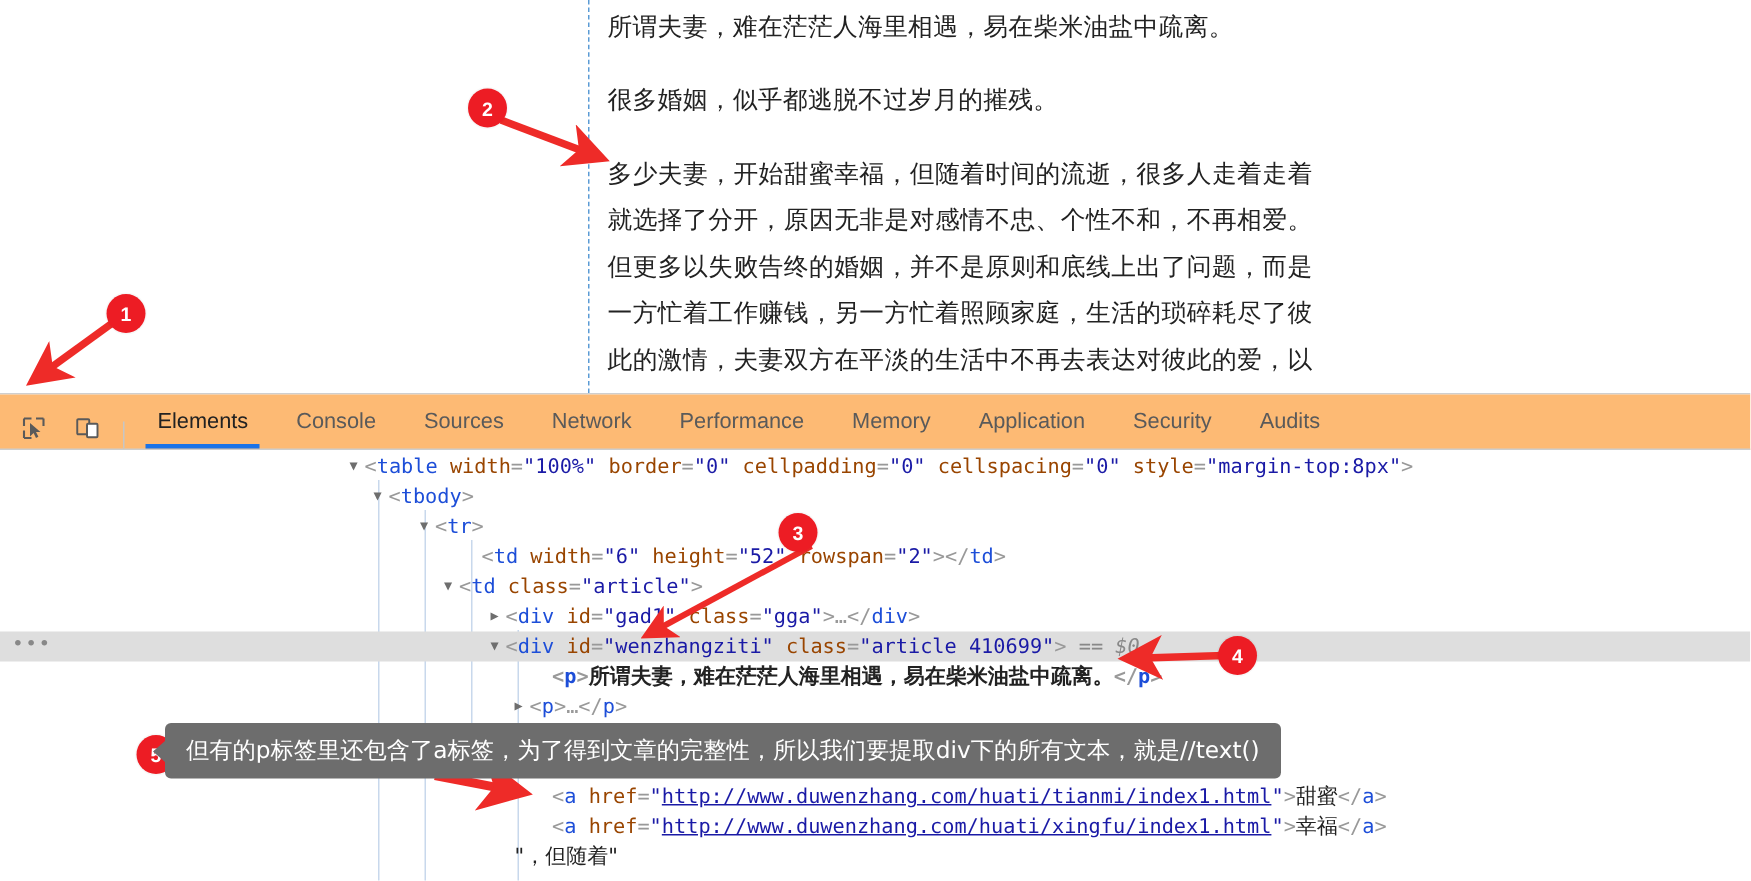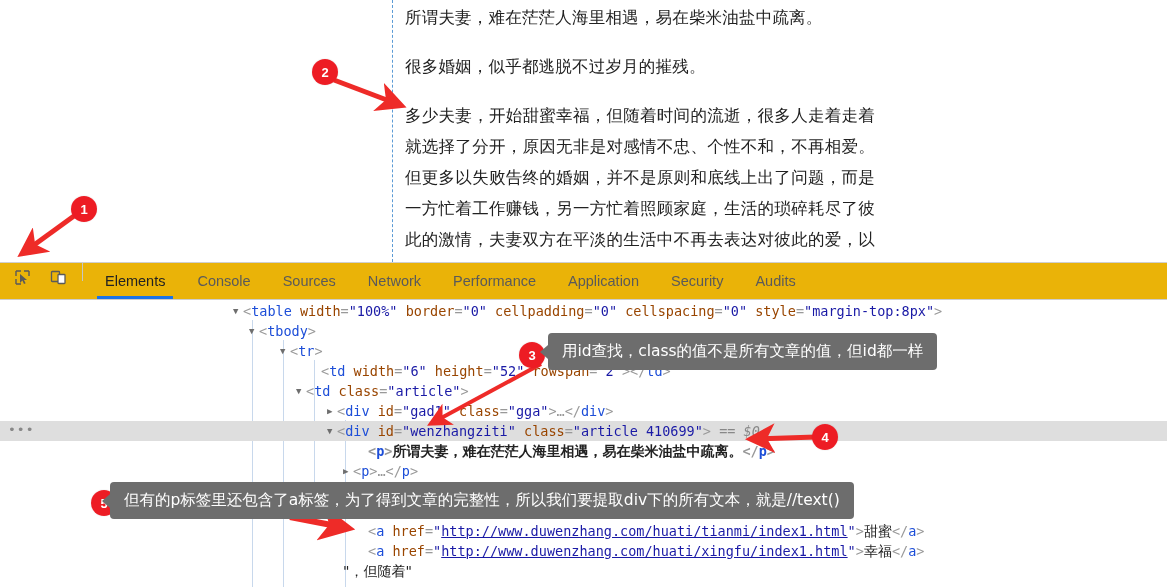--- a/index.html
+++ b/index.html
@@ -30,23 +30,23 @@
     border-left:1px dashed #5b9bd5;
   }
 
   
   #devtools{
     position:absolute;left:0;top:262px;width:1167px;height:325px;
     background:#ffffff;
     border-top:1px solid #cfcfcf;
   }
   #dt-toolbar{
-    position:relative;height:36px;background:#eab308;
+    position:relative;height:36px;background:#fdba74;
     border-bottom:1px solid #cdcdcd;
-    display:flex;align-items:flex-start;
+    display:flex;align-items:flex-end;
   }
   .dt-icon-btn{
     width:28px;height:28px;margin-left:8px;
     display:flex;align-items:center;justify-content:center;
     border-radius:2px;
   }
   .dt-sep{
     width:1px;height:18px;background:#c6c6c6;margin:0 6px 0 10px;
   }
   .dt-tabs{display:flex;align-items:stretch;height:36px;}
@@ -147,20 +147,21 @@
       </svg>
     </div>
     <div class="dt-sep"></div>
 
     <div class="dt-tabs">
       <div class="dt-tab active">Elements</div>
       <div class="dt-tab">Console</div>
       <div class="dt-tab">Sources</div>
       <div class="dt-tab">Network</div>
       <div class="dt-tab">Performance</div>
+      <div class="dt-tab">Memory</div>
       <div class="dt-tab">Application</div>
       <div class="dt-tab">Security</div>
       <div class="dt-tab">Audits</div>
     </div>
   </div>
 
   <div id="dom-tree">
 
     <div class="guide-v" style="left:252px;top:20px;height:268px;"></div>
     <div class="guide-v" style="left:283px;top:40px;height:248px;"></div>
@@ -240,15 +241,14 @@
     <line x1="816" y1="437" x2="752" y2="439" stroke="#ee2b28" stroke-width="5" marker-end="url(#ah)"></line>
     <line x1="290" y1="517" x2="347" y2="528" stroke="#ee2b28" stroke-width="6" marker-end="url(#ah)"></line>
   </svg>
 
   <div class="badge" style="left:71px;top:196px;">1</div>
   <div class="badge" style="left:312px;top:59px;">2</div>
   <div class="badge" style="left:519px;top:342px;">3</div>
   <div class="badge" style="left:812px;top:424px;">4</div>
   <div class="badge" style="left:91px;top:490px;">5</div>
 
-  <div class="callout" style="left:548px;top:333px;">用id查找，class的值不是所有文章的值，但id都一样</div>
   <div class="callout" style="left:110px;top:482px;">但有的p标签里还包含了a标签，为了得到文章的完整性，所以我们要提取div下的所有文本，就是//text()</div>
 </div>
 
 </body></html>

